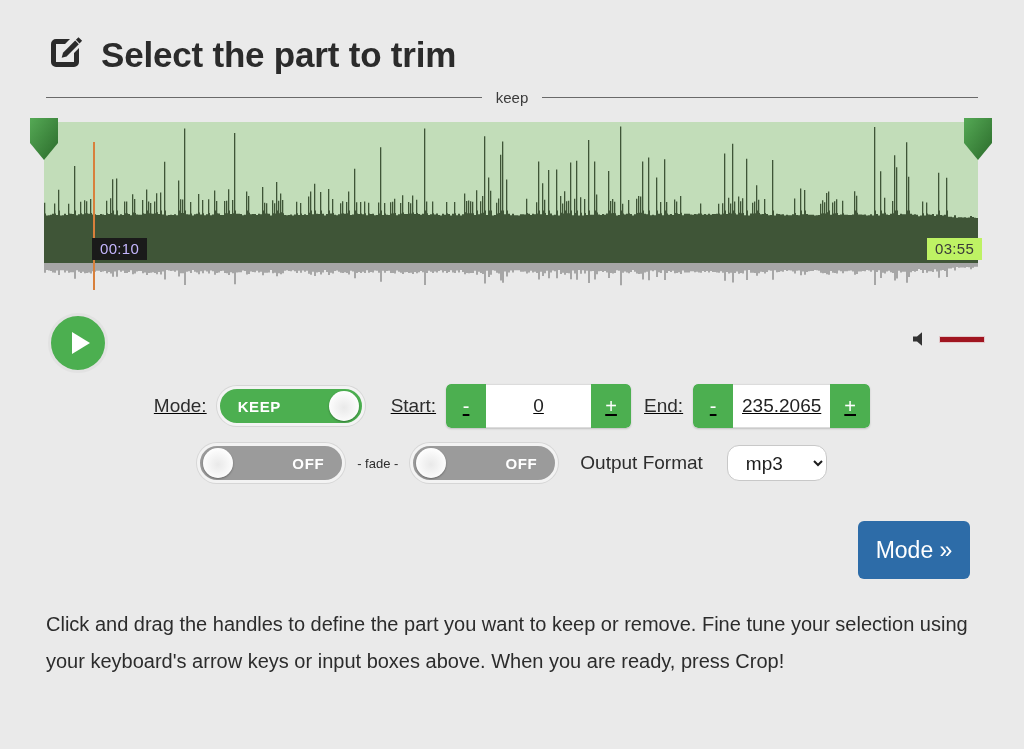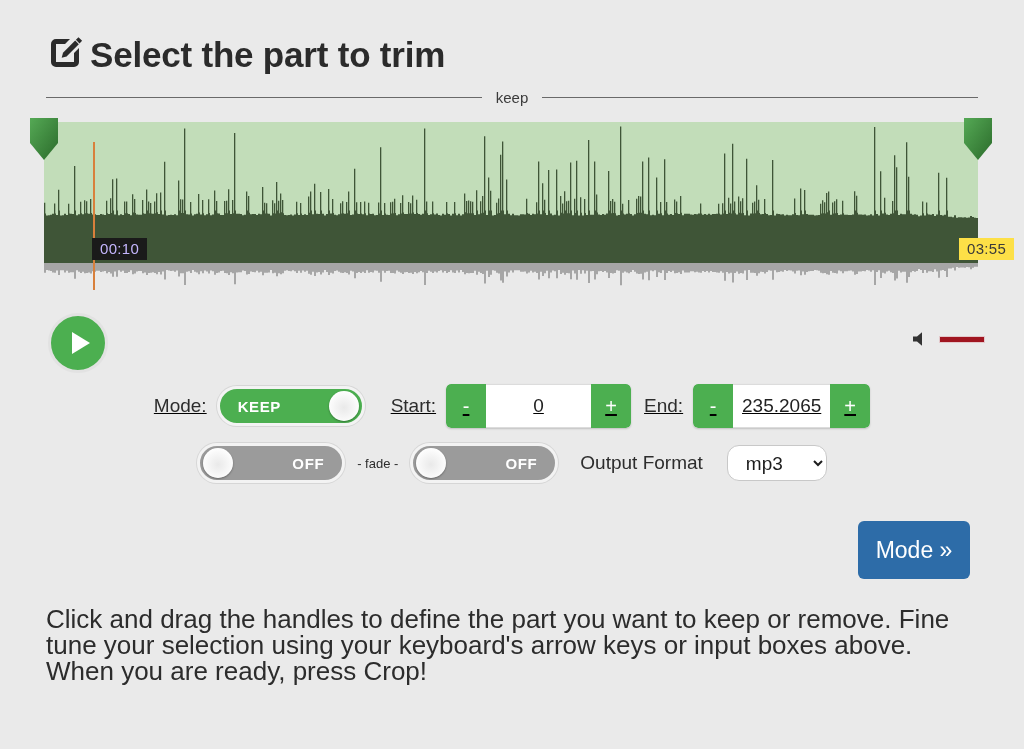--- a/index.html
+++ b/index.html
@@ -13,21 +13,21 @@
   #app {
     position: relative;
     width: 1024px; height: 749px;
     background: #eaeaea;
   }
 
   
   .title-row {
     position: absolute;
     left: 46px; top: 34px;
-    display: flex; align-items: center; gap: 4px;
+    display: flex; align-items: center; gap: 15px;
   }
   .edit-icon { width: 40px; height: 40px; display: block; }
   .title-text {
     font-size: 35px;
     font-weight: bold;
     color: #2b2b2b;
     letter-spacing: -0.2px;
     line-height: 1;
   }
 
@@ -93,22 +93,22 @@
     line-height: 1;
     letter-spacing: 0.3px;
     z-index: 4;
   }
   .time-label.start {
     left: 48px; top: 116px;
     background: #1a1a1a;
     color: #c4b5fd;
   }
   .time-label.end {
-    left: 915px; top: 116px;
-    background: #fde047;
+    left: 883px; top: 116px;
+    background: #bef264;
     color: #3a3a3a;
   }
 
   
   .play-button {
     position: absolute;
     left: 48px; top: 313px;
     width: 60px; height: 60px;
     border-radius: 50%;
     background: #4caf50;
@@ -260,22 +260,22 @@
     font-size: 23px;
     font-family: "Liberation Sans", sans-serif;
     cursor: pointer;
   }
 
   
   .footer-text {
     position: absolute;
     left: 46px; top: 606px;
     width: 930px;
-    font-size: 26px;
-    line-height: 26px;
+    font-size: 20px;
+    line-height: 37px;
     color: #2c2c2c;
   }
 </style>
 </head>
 <body>
 
 <div id="app">
 
   <div class="title-row">
     <svg class="edit-icon" viewBox="0 0 40 40">

